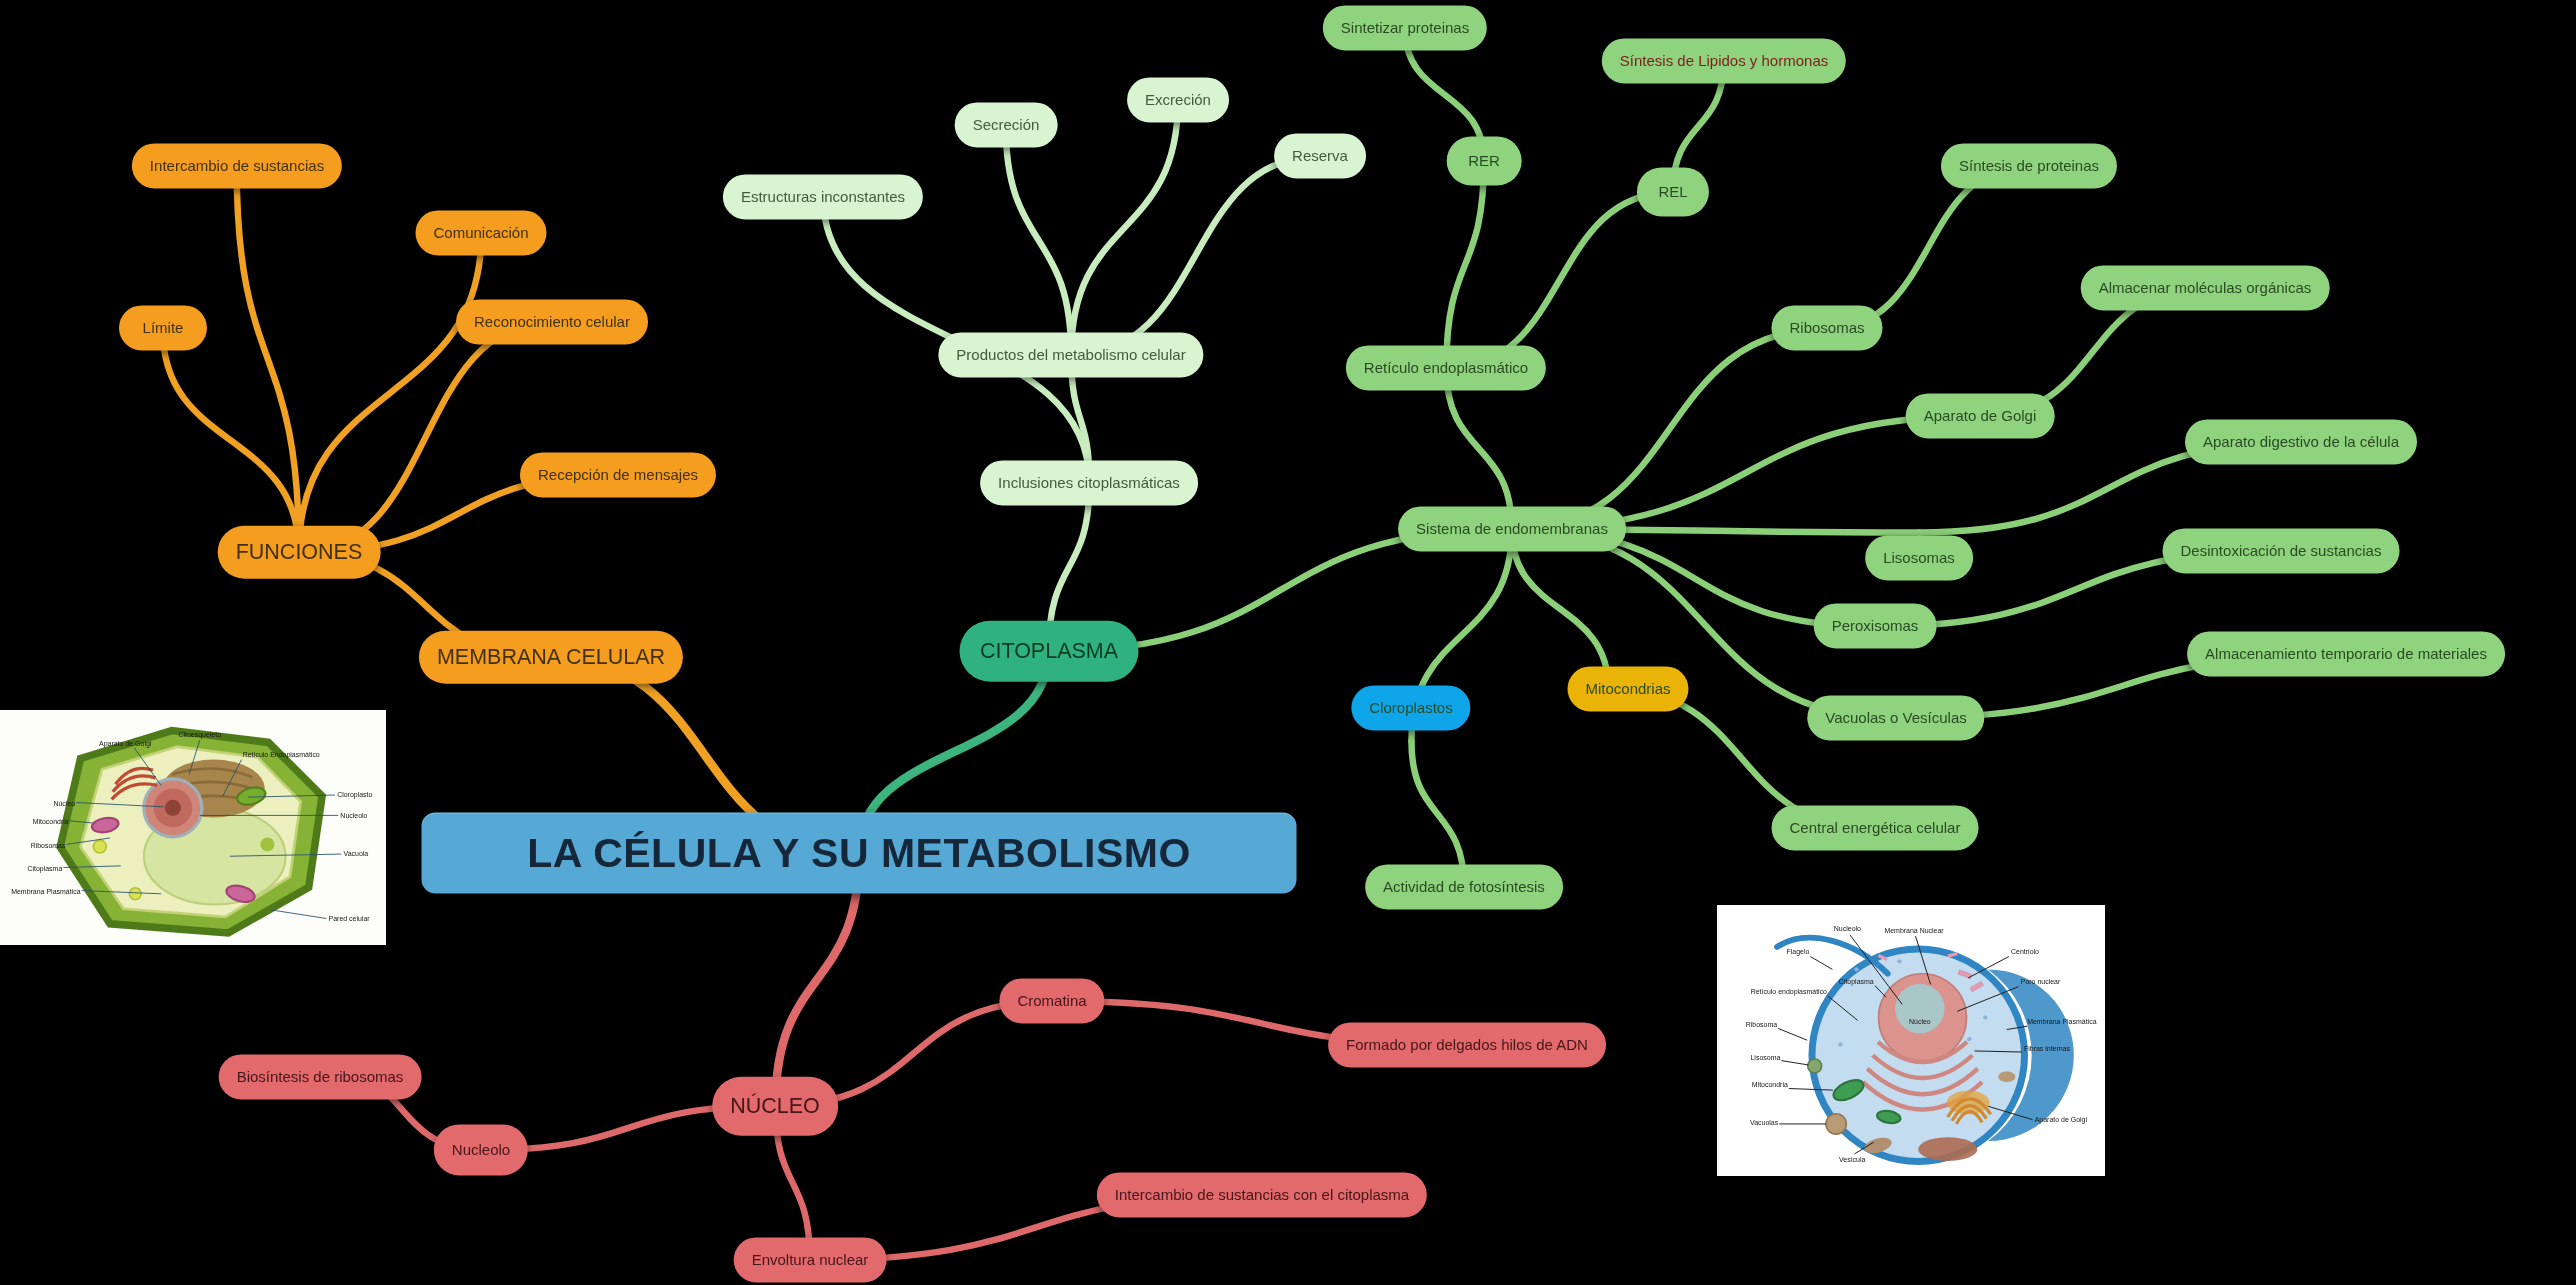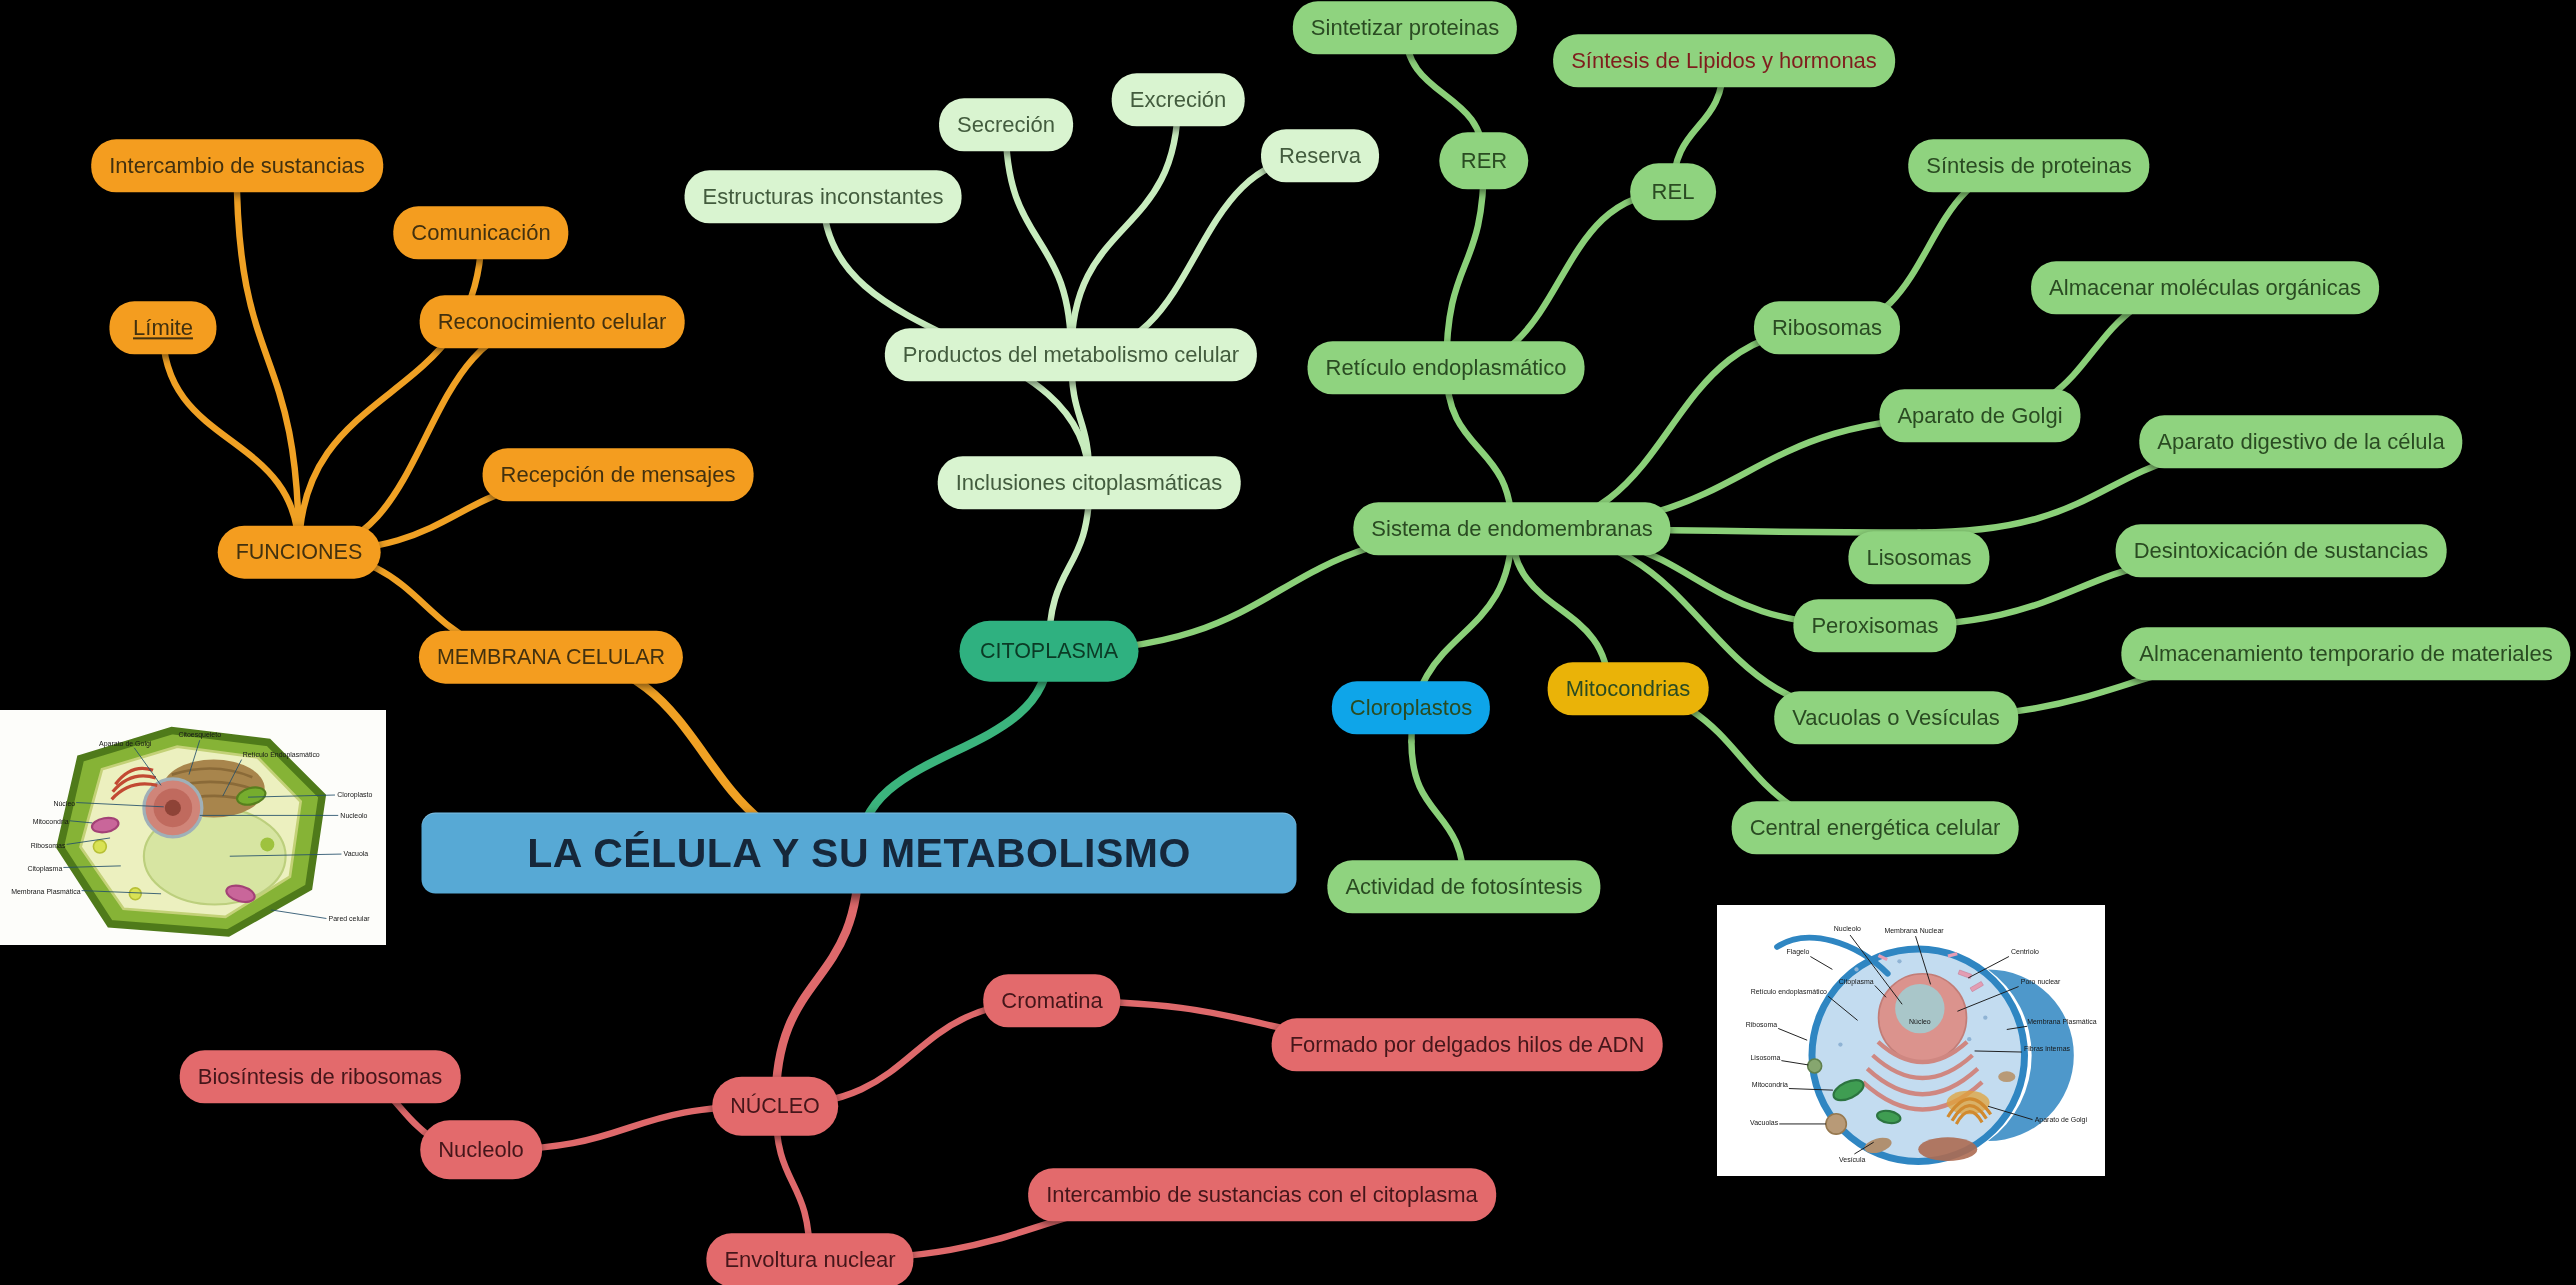--- a/index.html
+++ b/index.html
@@ -3,21 +3,21 @@
 <meta charset="utf-8">
 <style>
   html,body{margin:0;padding:0;background:#000;}
   #stage{
     position:relative;width:2576px;height:1286px;background:#000;
     overflow:hidden;font-family:"Liberation Sans","DejaVu Sans",sans-serif;
   }
   #edges{position:absolute;left:0;top:0;z-index:1;}
   .node{
     position:absolute;z-index:3;transform:translate(-50%,-50%);
-    white-space:nowrap;font-size:22px;line-height:1.15;
+    white-space:nowrap;font-size:15px;line-height:1.15;
     padding:14px 18px;border-radius:25px;
     box-shadow:0 3.2px 8.6px rgba(0,0,0,.5);
     cursor:default;
   }
   .node.key{font-size:21.5px;border-radius:30px;}
   .node.title{
     font-size:41px;font-weight:700;letter-spacing:0.5px;
     width:875px;height:81px;padding:0;border-radius:14px;
     display:flex;align-items:center;justify-content:center;
     box-shadow:0 4.3px 10.7px rgba(0,0,0,.55), inset 0 1.1px 0 rgba(255,255,255,.25);
@@ -78,21 +78,21 @@
       <path d="M1445,2060 C1445,2218.4 1509,2189.6 1509,2348" fill="none" stroke="#DE696B" stroke-width="12" stroke-linecap="round"></path>
       <path d="M1509,2348 C1972.1,2348 1887.9,2226 2351,2226" fill="none" stroke="#DE696B" stroke-width="12" stroke-linecap="round"></path>
     </svg>
 
   <div id="nodes">
       <div class="node title" style="left: 859px; top: 853px; background: rgb(87, 169, 213); color: rgb(22, 39, 58);">LA CÉLULA Y SU METABOLISMO</div>
       <div class="node key" style="left: 551px; top: 657px; background: rgb(244, 157, 31); color: rgb(66, 49, 15);">MEMBRANA CELULAR</div>
       <div class="node key" style="left: 299px; top: 552px; background: rgb(244, 157, 31); color: rgb(66, 49, 15);">FUNCIONES</div>
       <div class="node" style="left: 237px; top: 166px; background: rgb(244, 157, 31); color: rgb(66, 49, 15);">Intercambio de sustancias</div>
       <div class="node" style="left: 481px; top: 233px; background: rgb(244, 157, 31); color: rgb(66, 49, 15);">Comunicación</div>
-      <div class="node" style="left: 163px; top: 328px; background: rgb(244, 157, 31); color: rgb(66, 49, 15); padding: 14px 23.6px; text-decoration: underline;">Límite</div>
+      <div class="node" style="left: 163px; top: 328px; background: rgb(244, 157, 31); color: rgb(66, 49, 15); padding: 14px 23.6px;">Límite</div>
       <div class="node" style="left: 552px; top: 322px; background: rgb(244, 157, 31); color: rgb(66, 49, 15);">Reconocimiento celular</div>
       <div class="node" style="left: 618px; top: 475px; background: rgb(244, 157, 31); color: rgb(66, 49, 15);">Recepción de mensajes</div>
       <div class="node key" style="left: 1049px; top: 651px; background: rgb(47, 177, 128); color: rgb(11, 58, 37); padding: 18px 20.4px; border-radius: 34px;">CITOPLASMA</div>
       <div class="node" style="left: 1089px; top: 483px; background: rgb(217, 244, 208); color: rgb(67, 92, 62);">Inclusiones citoplasmáticas</div>
       <div class="node" style="left: 823px; top: 197px; background: rgb(217, 244, 208); color: rgb(67, 92, 62);">Estructuras inconstantes</div>
       <div class="node" style="left: 1071px; top: 355px; background: rgb(217, 244, 208); color: rgb(67, 92, 62);">Productos del metabolismo celular</div>
       <div class="node" style="left: 1006px; top: 125px; background: rgb(217, 244, 208); color: rgb(67, 92, 62);">Secreción</div>
       <div class="node" style="left: 1178px; top: 100px; background: rgb(217, 244, 208); color: rgb(67, 92, 62);">Excreción</div>
       <div class="node" style="left: 1320px; top: 156px; background: rgb(217, 244, 208); color: rgb(67, 92, 62);">Reserva</div>
       <div class="node" style="left: 1512px; top: 529px; background: rgb(143, 211, 127); color: rgb(42, 75, 34);">Sistema de endomembranas</div>

